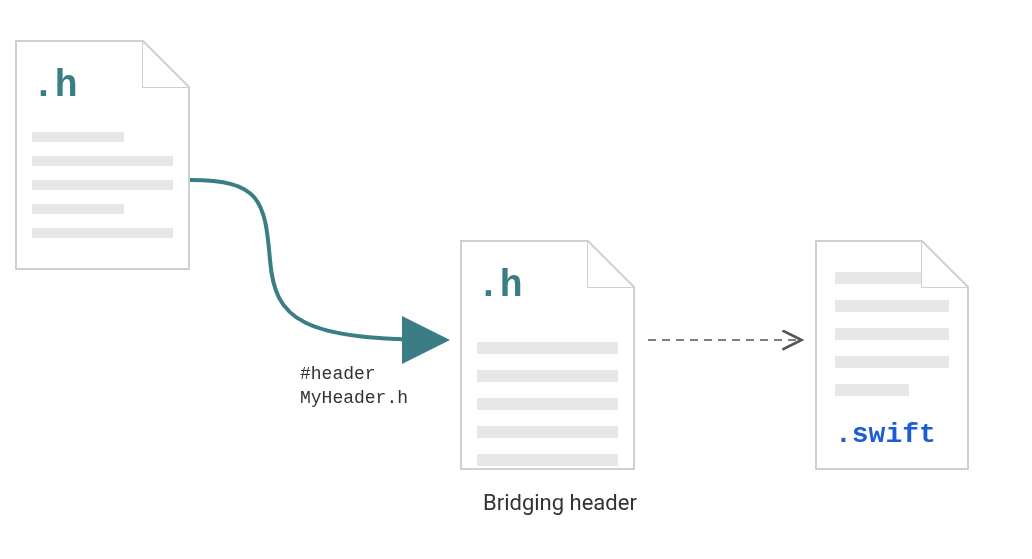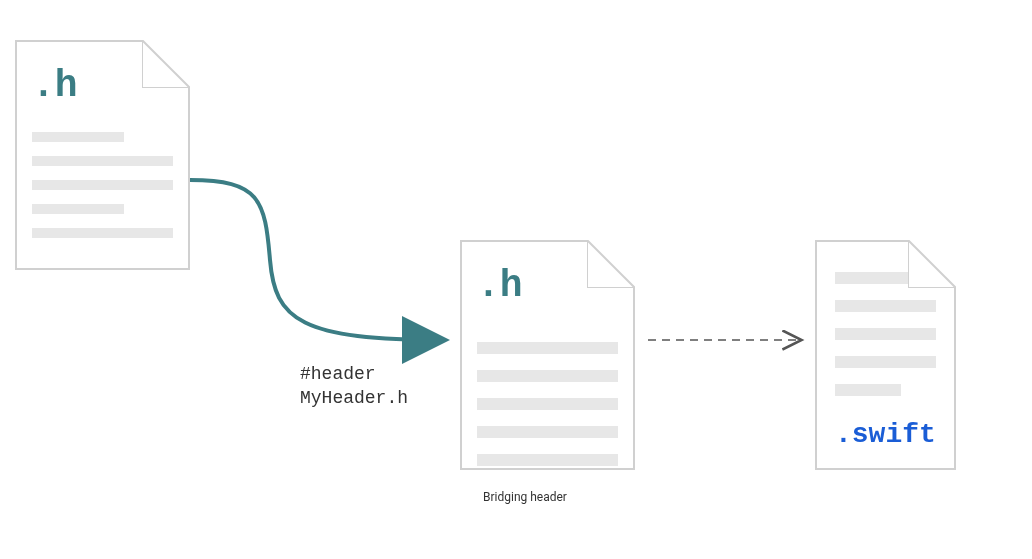--- a/index.html
+++ b/index.html
@@ -59,42 +59,42 @@
   .f1 .lines .l { height: 10px; }
   .f1 .lines .l.short { width: 65%; }
 
   
   .f2 { left: 460px; top: 240px; width: 175px; height: 230px; }
   .f2 .ext { left: 15px; top: 22px; font-size: 38px; color: #3b7d84; }
   .f2 .lines { top: 100px; gap: 16px; }
   .f2 .lines .l { height: 12px; }
 
   
-  .f3 { left: 815px; top: 240px; width: 141px; height: 230px; }
+  .f3 { left: 815px; top: 240px; width: 154px; height: 230px; }
   .f3 .lines { top: 30px; gap: 16px; left: 18px; right: 18px; }
   .f3 .lines .l { height: 12px; }
   .f3 .lines .l.short { width: 65%; }
   .f3 .ext { left: 18px; bottom: 18px; font-size: 28px; color: #1a5dd6; }
 
   
   .import-label {
     position: absolute;
     left: 300px;
     top: 362px;
     font-family: "SFMono-Regular", Menlo, Consolas, "Liberation Mono", monospace;
     font-size: 18px;
     line-height: 1.35;
     color: #333333;
     white-space: pre;
   }
   .bridging-caption {
     position: absolute;
     left: 483px;
     top: 490px;
-    font-size: 12px;
+    font-size: 22px;
     color: #333333;
   }
 
   
   .svg-abs {
     position: absolute;
     overflow: visible;
   }
 </style>
 </head>

